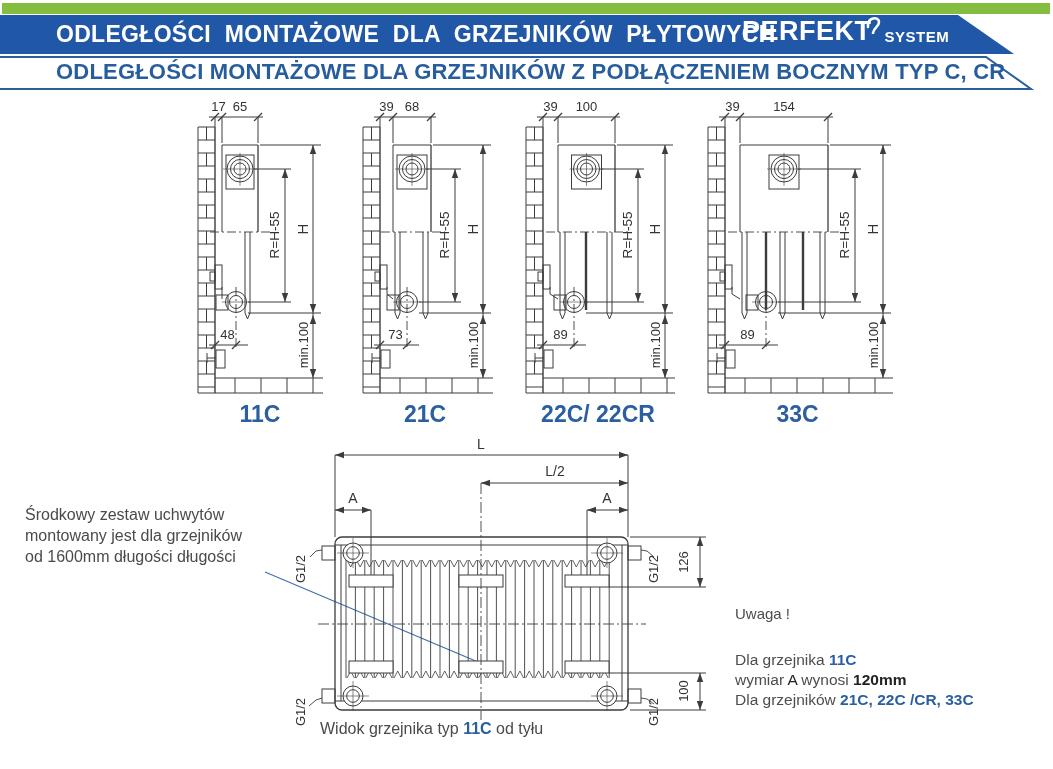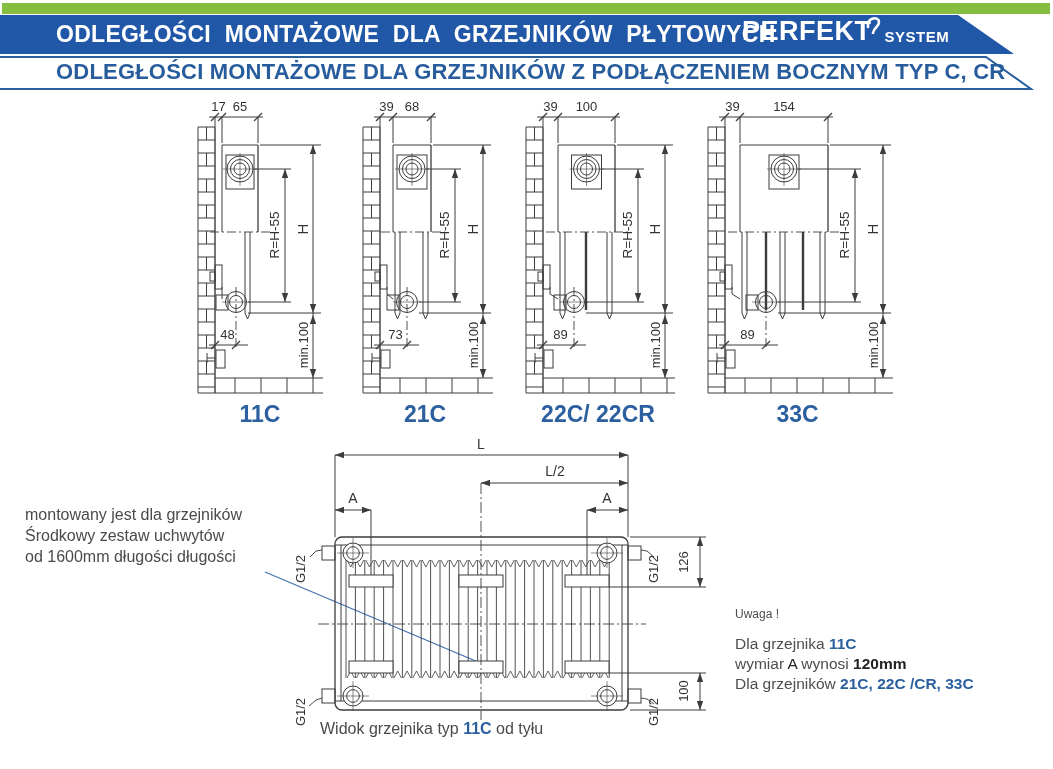--- a/index.html
+++ b/index.html
@@ -15,21 +15,21 @@
   .title-sub{position:absolute;left:56px;top:59px;font-size:22px;font-weight:600;color:#275d9c;
              letter-spacing:.2px;white-space:nowrap;text-align:center;}
   .sdiag{position:absolute;top:95px;height:340px;}
   .sdiag svg{left:0;top:0;}
   .tlabel{position:absolute;top:306px;left:0;width:100%;text-align:center;
           font-size:23px;font-weight:bold;color:#2b5f9f;}
   .leftnote{position:absolute;left:25px;top:504px;font-size:16px;color:#4a4a4a;line-height:21px;}
   .caption{position:absolute;left:320px;top:720px;width:360px;text-align:left;
            font-size:16px;color:#4a4a4a;}
   .rightnote{position:absolute;left:735px;top:604px;font-size:15.5px;color:#4d4d4d;line-height:20px;}
-  .rn-h{margin-bottom:10px;font-size:12px;}
+  .rn-h{margin-bottom:26px;font-size:15px;}
   .rn-l.sp{}
   .blue{color:#2a5f9e;font-weight:bold;}
   .dark{color:#222;}
   .bold{font-weight:bold;}
 </style>
 </head>
 <body>
 
 <div id="stage">
 
@@ -614,22 +614,22 @@
       <path d="M52,119 L58,113 L64,112" fill="none" stroke="#3c3c3c" stroke-width=".9"></path>
       <text x="47" y="274" transform="rotate(-90 47 274)" text-anchor="middle" font-size="13" fill="#333333" font-family="Liberation Sans, sans-serif">G1/2</text>
       <path d="M51,268 L58,262 L64,260" fill="none" stroke="#3c3c3c" stroke-width=".9"></path>
       <text x="400" y="131" transform="rotate(-90 400 131)" text-anchor="middle" font-size="13" fill="#333333" font-family="Liberation Sans, sans-serif">G1/2</text>
       <path d="M396,119 L389,113 L383,112" fill="none" stroke="#3c3c3c" stroke-width=".9"></path>
       <text x="400" y="274" transform="rotate(-90 400 274)" text-anchor="middle" font-size="13" fill="#333333" font-family="Liberation Sans, sans-serif">G1/2</text>
       <path d="M396,266 L389,261 L383,260" fill="none" stroke="#3c3c3c" stroke-width=".9"></path>
     </svg>
 
   <div class="leftnote">
+    <div>Środkowy zestaw uchwytów</div>
     <div>montowany jest dla grzejników</div>
-    <div>Środkowy zestaw uchwytów</div>
     <div>od 1600mm długości długości</div>
   </div>
 
   <div class="caption">
     <span>Widok grzejnika typ </span><span class="blue">11C</span><span> od tyłu</span>
   </div>
 
   <div class="rightnote">
     <div class="rn-h">Uwaga !</div>
     <div class="rn-l">

